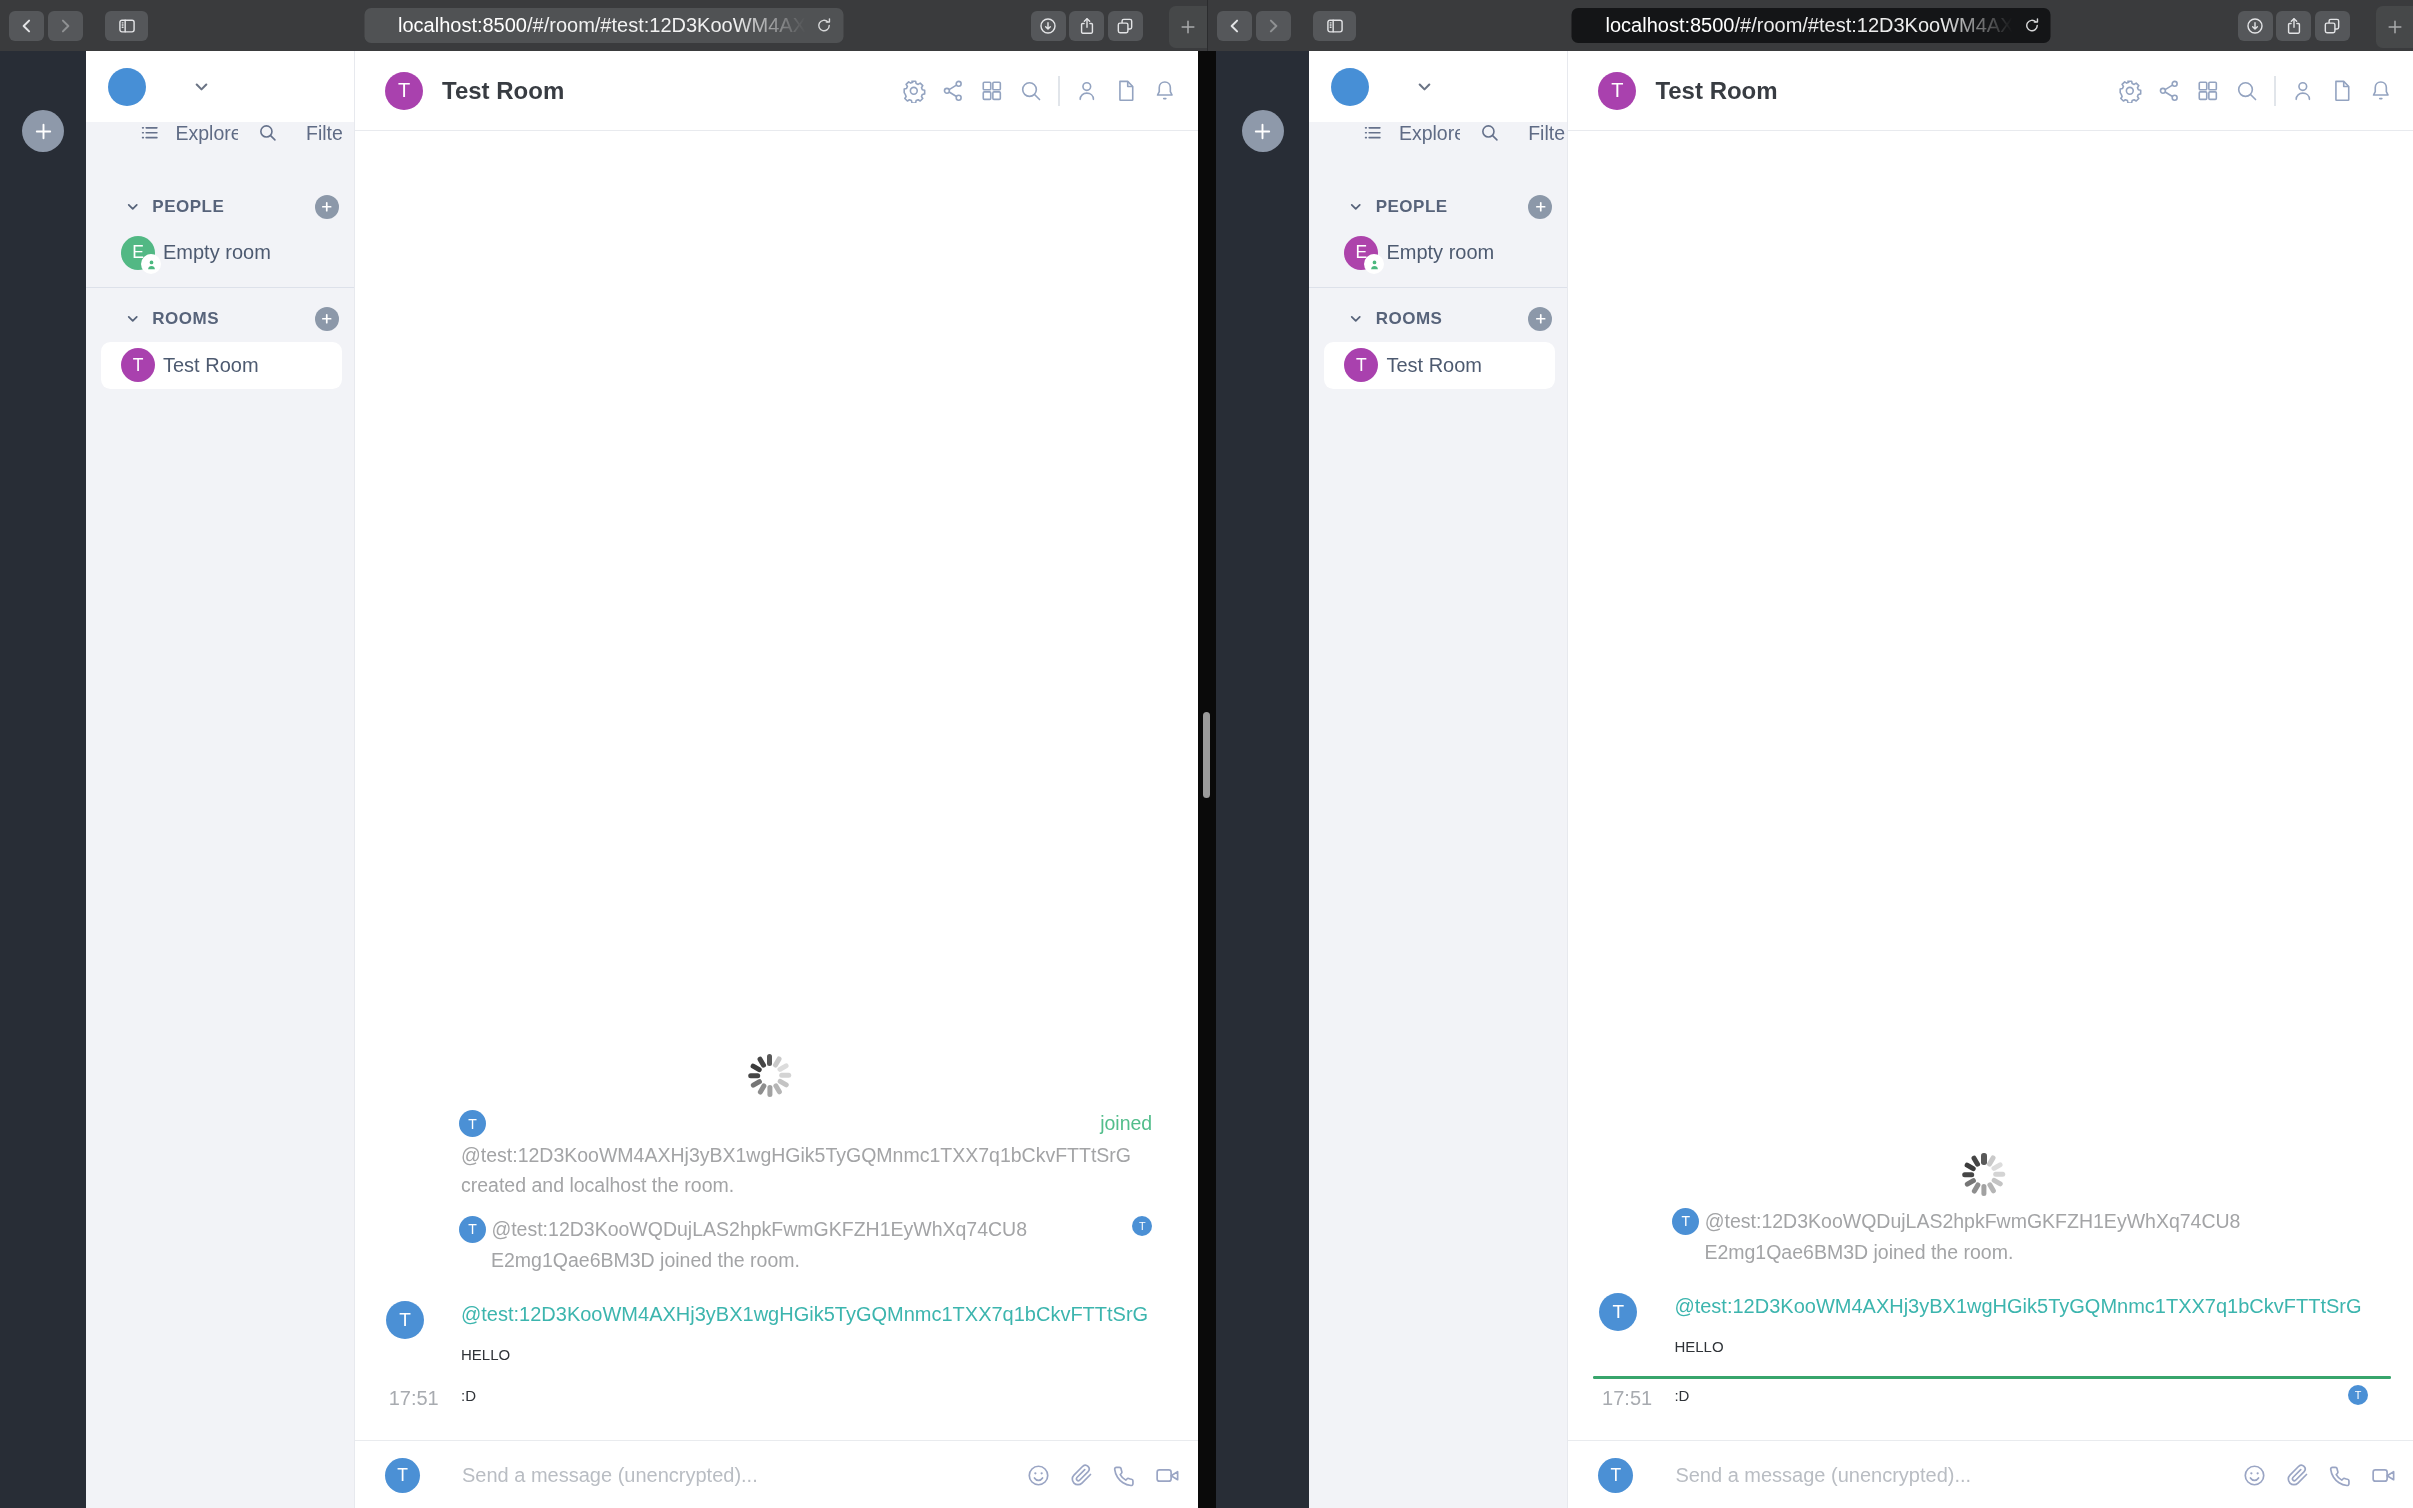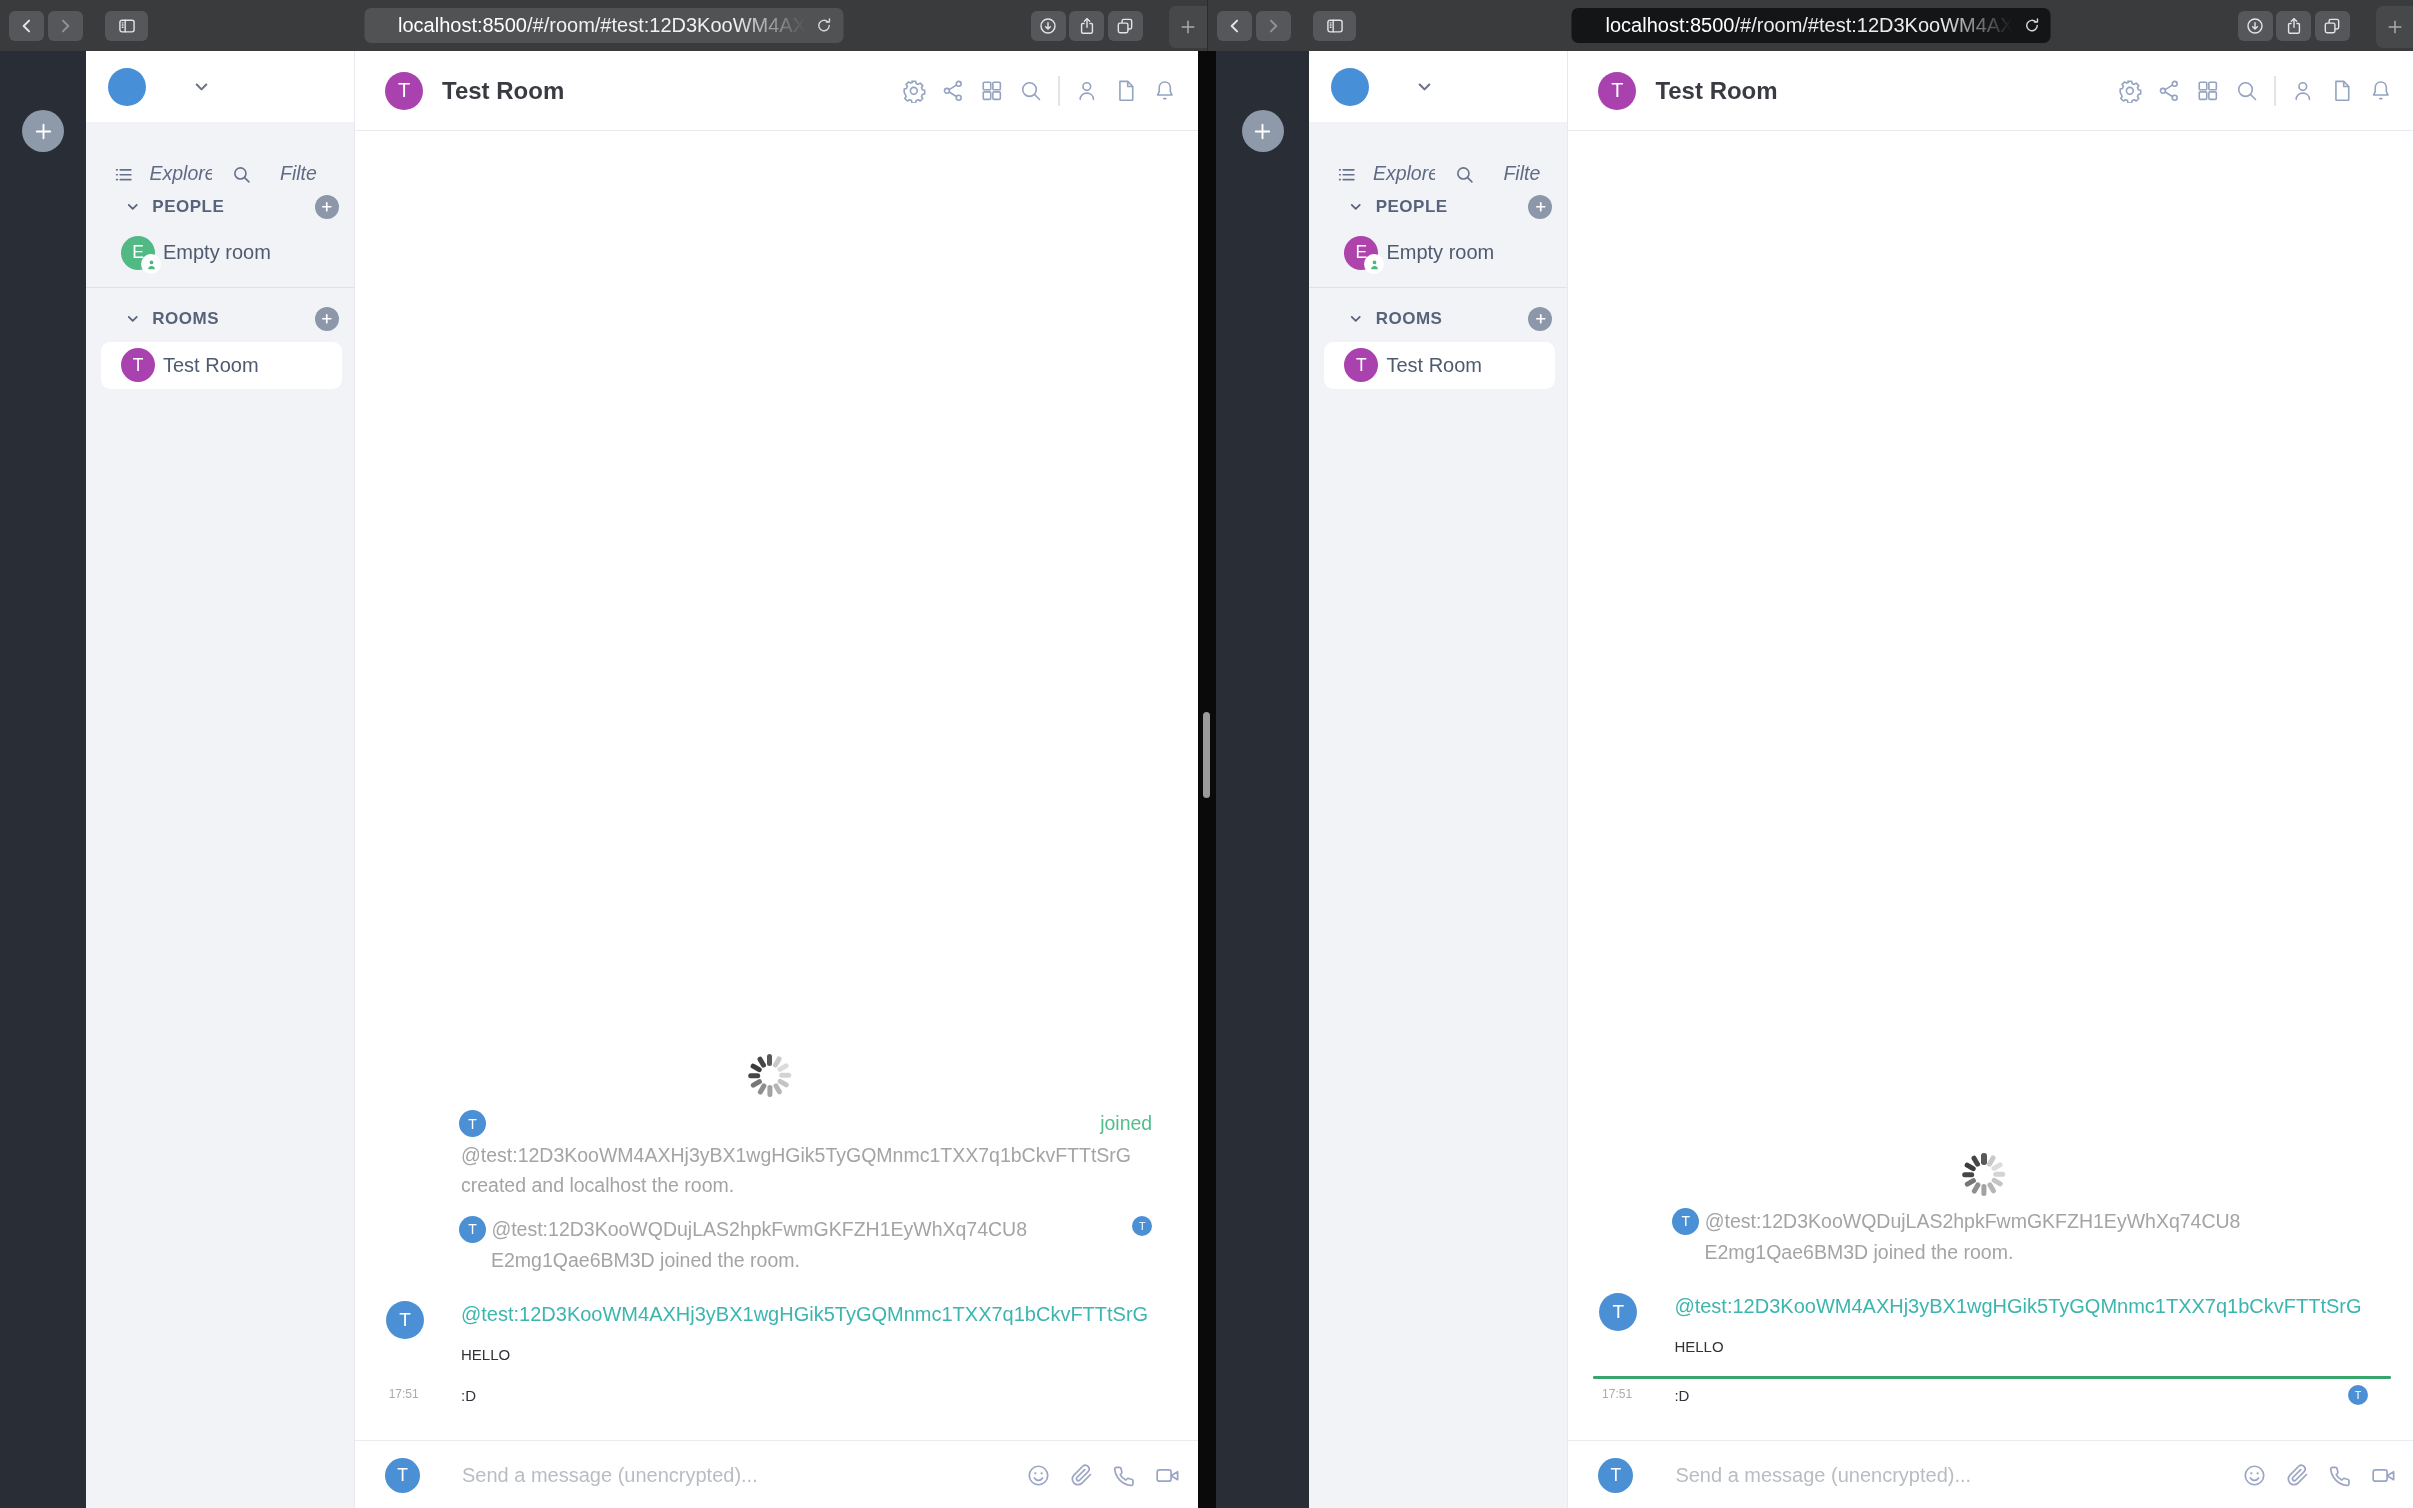--- a/index.html
+++ b/index.html
@@ -44,21 +44,21 @@
   .addcircle { width:42px; height:42px; border-radius:50%; background:#8e99aa; color:#fff;
                display:flex; align-items:center; justify-content:center; }
   .addcircle svg { width:23px; height:23px; }
 
   .sidebar { width:269px; flex:none; background:#f2f3f7; border-right:1.3px solid #e7e9ee;
              display:flex; flex-direction:column; overflow:hidden; }
   #win-right .sidebar { width:259px; }
   .userpanel { height:71px; background:#fff; display:flex; align-items:center; padding-left:21.5px; flex:none; }
   .uavatar { width:38px; height:38px; border-radius:50%; flex:none; }
   .uchevron { margin-left:44px; color:#6b7485; width:23px; height:23px; }
-  .listtools { display:flex; align-items:flex-end; height:63px; padding-left:27px; color:#5f6b85; font-size:19.5px; flex:none;font-style:italic; }
+  .listtools { display:flex; align-items:flex-start; height:63px; padding-left:53px; color:#5f6b85; font-size:19.5px; flex:none; }
   .listtools svg { width:21.5px; height:21.5px; flex:none; color:#66728c; }
   .ltlabel { margin-left:15px; white-space:nowrap; overflow:hidden; }
   .ltlabel.explore { width:62px; margin-right:19px; }
   .ltlabel.filter  { width:40px;margin-left:28px; }
   .secheader { display:flex; align-items:center; height:43px; padding:0 15px 0 38px;
                color:#57637a; font-weight:bold; font-size:17px; letter-spacing:0.5px; flex:none; }
   .secheader svg { width:17.5px; height:17.5px; flex:none; }
   .seclabel { margin-left:10.8px; }
   .plusbtn { margin-left:auto; width:24px; height:24px; border-radius:50%; background:#8c98a9; color:#fff;
              display:flex; align-items:center; justify-content:center; flex:none; }
@@ -118,21 +118,21 @@
   #win-right .joingrp { margin-top:5.4px; }
 
   .msggroup { margin-top:24px; flex:none; }
   .msgrow { display:flex; position:relative; }
   .mgutter { width:75px; flex:none; position:relative; }
   .mavatar { width:38px; height:38px; border-radius:50%; color:#fff; font-size:19px; margin-top:1.3px;
              display:flex; align-items:center; justify-content:center; }
   .sender { font-size:20px; line-height:31px; color:#3cb5ae; white-space:nowrap; overflow:hidden; }
   .mbody { font-size:15px; line-height:32px; color:#2f3338; }
   .lastrow { margin-top:9.4px; }
-  .mtime { position:absolute; left:2.7px; top:7.4px; font-size:12px; color:#a8abb0; }
+  .mtime { position:absolute; left:2.7px; top:7.4px; font-size:20px; color:#a8abb0; }
   .receipt { position:absolute; right:0; width:20px; height:20px; border-radius:50%; color:#fff; font-size:10.8px;
              display:flex; align-items:center; justify-content:center; top:5.4px; }
   .erow .receipt { top:2.7px; }
   .unread { height:2.7px; border-radius:1.3px; margin:13.5px -23px 1.3px -6.7px; flex:none; }
 
   .composer { height:69px; flex:none; border-top:1.3px solid #e9ebee; display:flex; align-items:center;
               padding:0 15px 0 30px; }
   .cavatar { width:35px; height:35px; border-radius:50%; color:#fff; font-size:17.5px;
              display:flex; align-items:center; justify-content:center; flex:none; }
   .cplaceholder { margin-left:42px; font-size:20px; color:#b9bdc3; flex:1; white-space:nowrap; overflow:hidden; }

